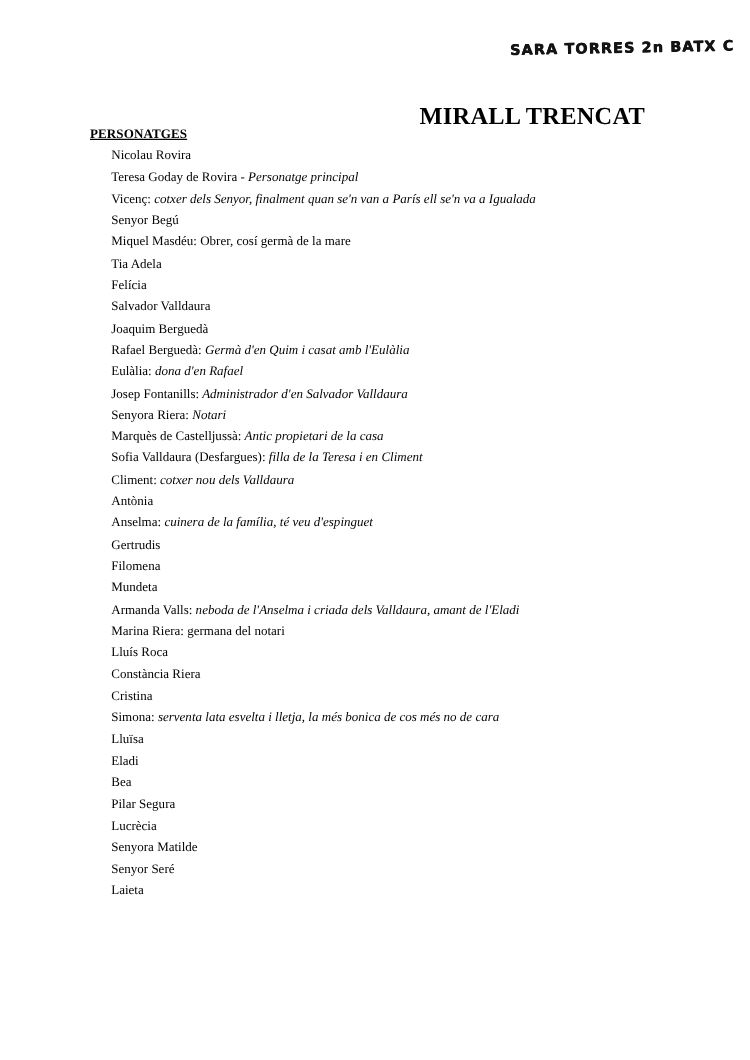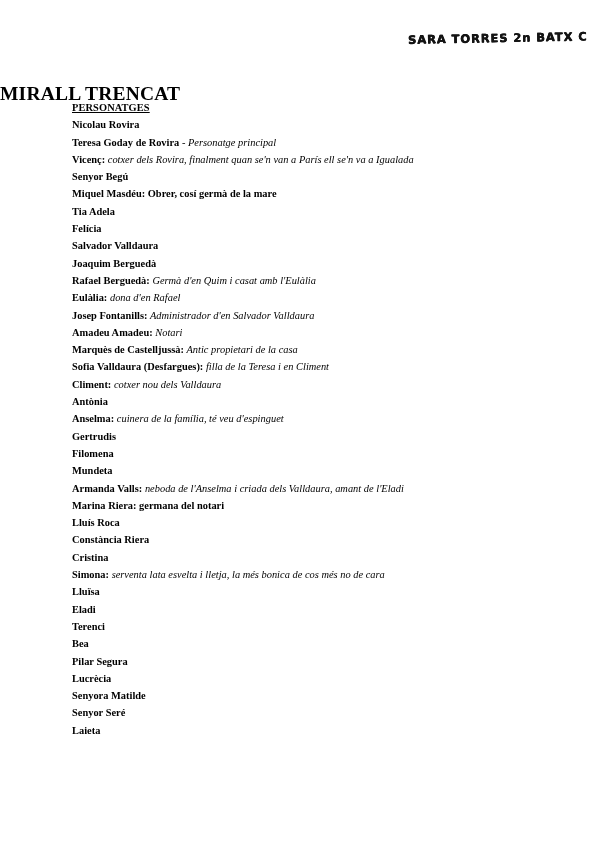--- a/index.html
+++ b/index.html
@@ -38,21 +38,21 @@
     white-space: nowrap;
     text-shadow: 0.4px 0 0 #141414, 0 0.4px 0 #141414;
   }
 
   
   #doc-title {
     position: absolute;
     top: 70px;
     left: 0;
     width: 516px;
-    text-align: left;
+    text-align: right;
     font-size: 19.5px;
     font-weight: 700;
     letter-spacing: 0.2px;
   }
 
   
   #content {
     position: absolute;
     top: 99px;
     left: 72px;
@@ -68,69 +68,69 @@
   }
 
   .entry {
     font-size: 10.4px;
     line-height: 17.3px;
     letter-spacing: 0.01px;
     text-align: left;
   }
 
   .entry .nm {
-    font-weight: 700;
+    font-weight: 400;
+    margin-left: 17px;
   }
   .entry .desc {
     font-weight: 400;
     font-style: italic;
   }
 </style>
 </head>
 <body>
 
 <div id="page">
 
   <div id="handwriting">SARA TORRES 2n BATX C</div>
 
   <h1 id="doc-title">MIRALL TRENCAT</h1>
 
   <div id="content">
     <div class="section-heading">PERSONATGES</div>
     <div id="character-list">
         <div class="entry"><span class="nm">Nicolau Rovira</span></div>
         <div class="entry"><span class="nm">Teresa Goday de Rovira</span><span class="desc"> - Personatge principal</span></div>
-        <div class="entry"><span class="nm">Vicenç:</span><span class="desc"> cotxer dels Rovira, finalment quan se'n van a París ell se'n va a Igualada</span></div>
+        <div class="entry"><span class="nm">Vicenç:</span><span class="desc"> cotxer dels Senyor, finalment quan se'n van a París ell se'n va a Igualada</span></div>
         <div class="entry"><span class="nm">Senyor Begú</span></div>
         <div class="entry all-bold"><span class="nm">Miquel Masdéu: Obrer, cosí germà de la mare</span></div>
         <div class="entry"><span class="nm">Tia Adela</span></div>
         <div class="entry"><span class="nm">Felícia</span></div>
         <div class="entry"><span class="nm">Salvador Valldaura</span></div>
         <div class="entry"><span class="nm">Joaquim Berguedà</span></div>
         <div class="entry"><span class="nm">Rafael Berguedà:</span><span class="desc"> Germà d'en Quim i casat amb l'Eulàlia</span></div>
         <div class="entry"><span class="nm">Eulàlia:</span><span class="desc"> dona d'en Rafael</span></div>
         <div class="entry"><span class="nm">Josep Fontanills:</span><span class="desc"> Administrador d'en Salvador Valldaura</span></div>
-        <div class="entry"><span class="nm">Amadeu Amadeu:</span><span class="desc"> Notari</span></div>
+        <div class="entry"><span class="nm">Senyora Riera:</span><span class="desc"> Notari</span></div>
         <div class="entry"><span class="nm">Marquès de Castelljussà:</span><span class="desc"> Antic propietari de la casa</span></div>
         <div class="entry"><span class="nm">Sofia Valldaura (Desfargues):</span><span class="desc"> filla de la Teresa i en Climent</span></div>
         <div class="entry"><span class="nm">Climent:</span><span class="desc"> cotxer nou dels Valldaura</span></div>
         <div class="entry"><span class="nm">Antònia</span></div>
         <div class="entry"><span class="nm">Anselma:</span><span class="desc"> cuinera de la família, té veu d'espinguet</span></div>
         <div class="entry"><span class="nm">Gertrudis</span></div>
         <div class="entry"><span class="nm">Filomena</span></div>
         <div class="entry"><span class="nm">Mundeta</span></div>
         <div class="entry"><span class="nm">Armanda Valls:</span><span class="desc"> neboda de l'Anselma i criada dels Valldaura, amant de l'Eladi</span></div>
         <div class="entry all-bold"><span class="nm">Marina Riera: germana del notari</span></div>
         <div class="entry"><span class="nm">Lluís Roca</span></div>
         <div class="entry"><span class="nm">Constància Riera</span></div>
         <div class="entry"><span class="nm">Cristina</span></div>
         <div class="entry"><span class="nm">Simona:</span><span class="desc"> serventa lata esvelta i lletja, la més bonica de cos més no de cara</span></div>
         <div class="entry"><span class="nm">Lluïsa</span></div>
         <div class="entry"><span class="nm">Eladi</span></div>
-        <div class="entry"><span class="nm">Terenci</span></div>
         <div class="entry"><span class="nm">Bea</span></div>
         <div class="entry"><span class="nm">Pilar Segura</span></div>
         <div class="entry"><span class="nm">Lucrècia</span></div>
         <div class="entry"><span class="nm">Senyora Matilde</span></div>
         <div class="entry"><span class="nm">Senyor Seré</span></div>
         <div class="entry"><span class="nm">Laieta</span></div>
       </div>
   </div>
 
 </div>

